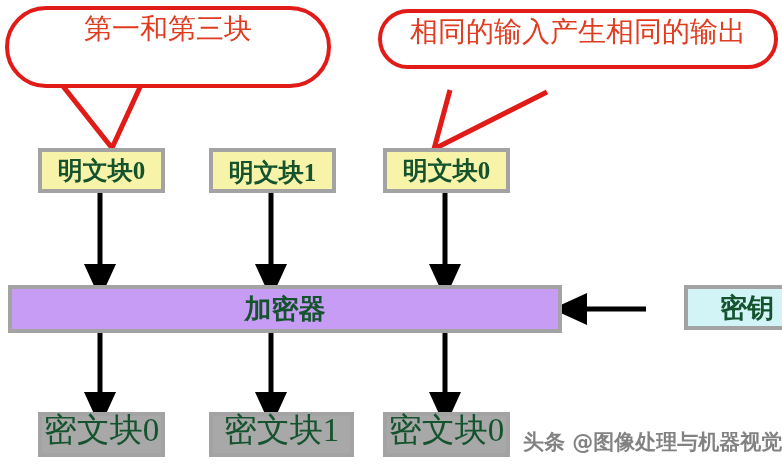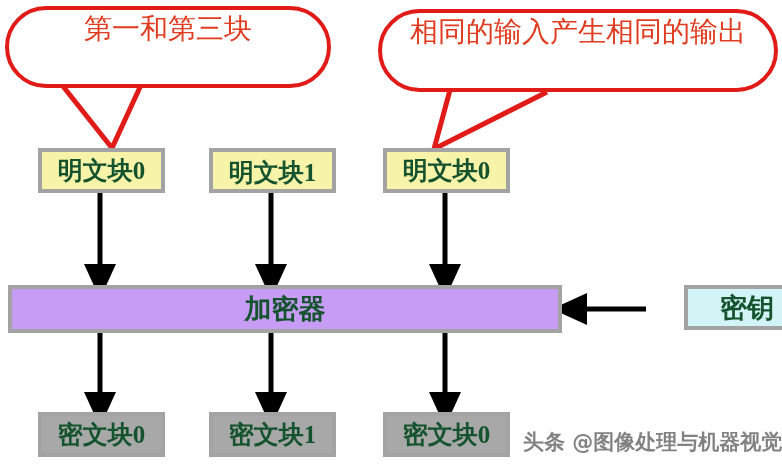--- a/index.html
+++ b/index.html
@@ -30,22 +30,23 @@
     white-space: nowrap;
     letter-spacing: 0px;
   }
   .plain-box {
     background: #f7f3a8;
     font-size: 25px;
     font-weight: 700;
   }
   .cipher-box {
     background: #a8a8a8;
-    font-size: 25px;
-    font-weight: 700;
+    font-size: 33px;
+    font-weight: 400;
+    align-items: flex-end;
   }
   .encryptor-box {
     background: #c79cf5;
     font-size: 27px;
     font-weight: 700;
   }
   .key-box {
     background: #d2f4f7;
     font-size: 27px;
     font-weight: 700;
@@ -112,21 +113,21 @@
 
     <polyline points="62,85 112,148 141,85" fill="none" stroke="#e01b18" stroke-width="5" stroke-linejoin="miter" stroke-linecap="butt"></polyline>
 
     <polyline points="450,90 434,149 547,92" fill="none" stroke="#e01b18" stroke-width="5" stroke-linejoin="miter" stroke-linecap="butt"></polyline>
   </svg>
 
   <div class="bubble" style="left:5px; top:6px; width:326px; height:82px;">
     <span>第一和第三块</span>
   </div>
 
-  <div class="bubble" style="left:378px; top:9px; width:400px; height:83px;">
+  <div class="bubble" style="left:378px; top:9px; width:400px; height:60px;">
     <span>相同的输入产生相同的输出</span>
   </div>
 
   <div class="box plain-box" style="left:38px; top:148px; width:127px; height:45px;">
     <span>明文块0</span>
   </div>
 
   <div class="box plain-box" style="left:209px; top:148px; width:127px; height:45px;align-items:flex-end;">
     <span>明文块1</span>
   </div>
@@ -140,21 +141,21 @@
   </div>
 
   <div class="box key-box" style="left:648px; top:285px; width:126px; height:45px;margin-left:36px;">
     <span>密钥</span>
   </div>
 
   <div class="box cipher-box" style="left:38px; top:412px; width:127px; height:45px;">
     <span>密文块0</span>
   </div>
 
-  <div class="box cipher-box" style="left:209px; top:412px; width:127px; height:45px;">
+  <div class="box cipher-box" style="left:209px; top:412px; width:145px; height:45px;">
     <span>密文块1</span>
   </div>
 
   <div class="box cipher-box" style="left:383px; top:412px; width:127px; height:45px;">
     <span>密文块0</span>
   </div>
 
   <div class="watermark" style="left:523px; top:428px;">头条 @图像处理与机器视觉</div>
 
 </div>

